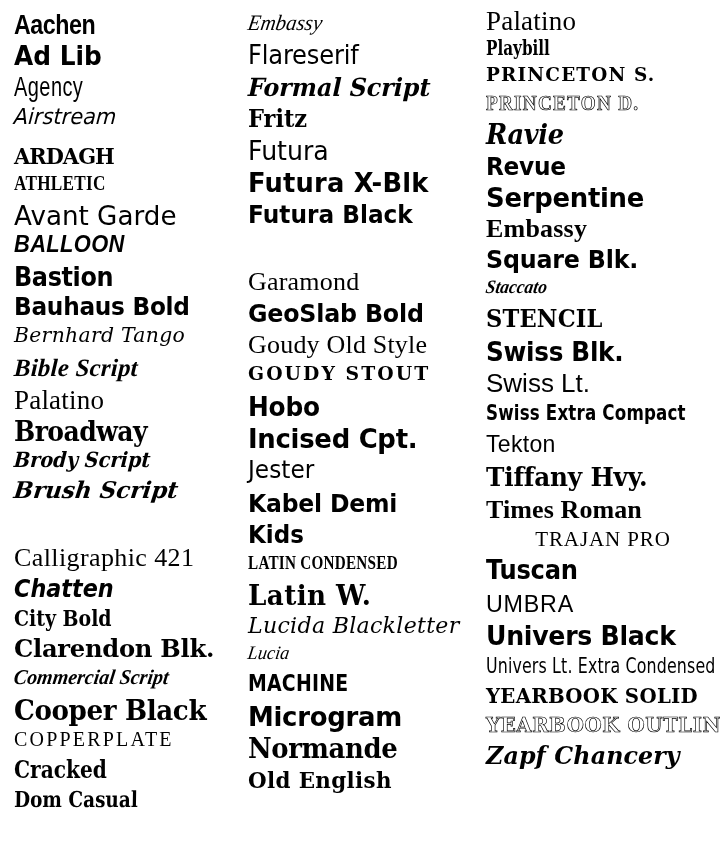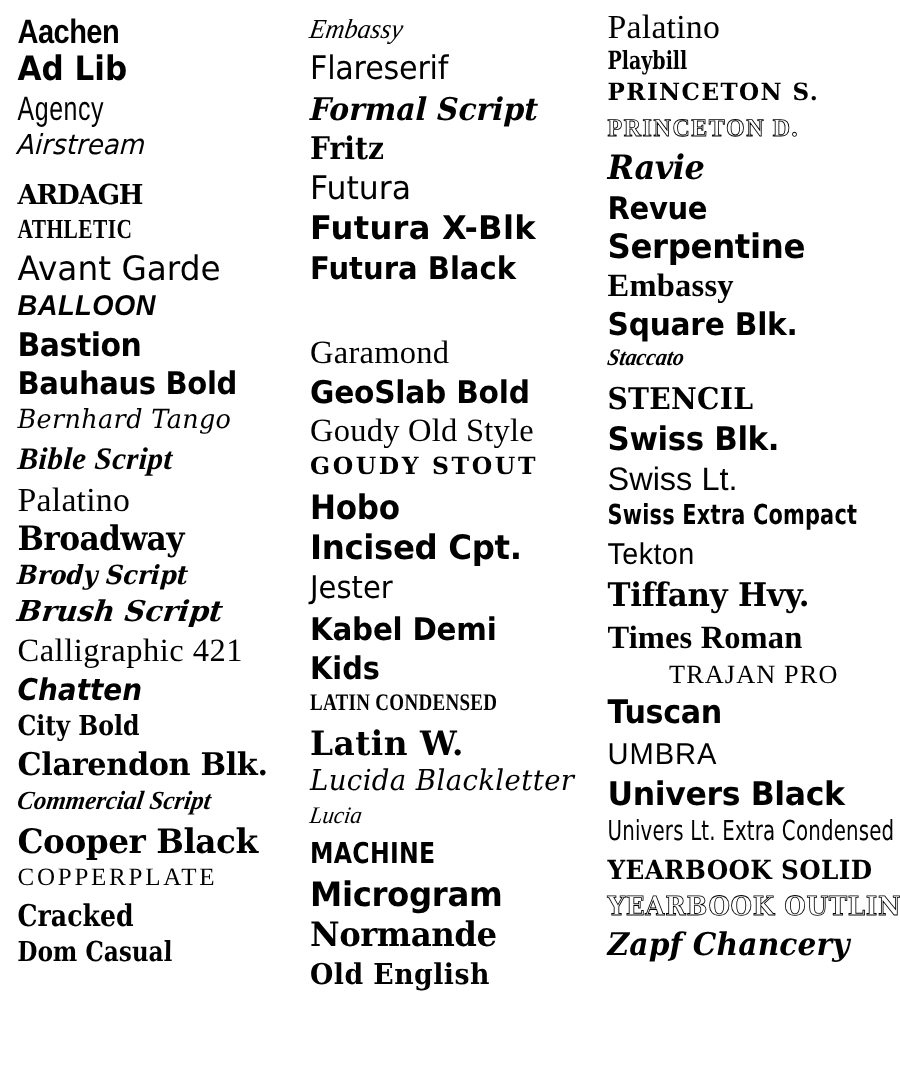--- a/index.html
+++ b/index.html
@@ -58,21 +58,21 @@
   .s-avantgarde  { font-family:"DejaVu Sans",sans-serif; font-weight:normal; font-size:27px; letter-spacing:0px; transform:scaleX(0.97); transform-origin:left center; }
   .s-balloon     { font-family:"Liberation Sans",sans-serif; font-weight:bold; font-style:italic; font-size:23px; letter-spacing:0.4px; transform:scaleX(0.95); transform-origin:left center; }
   .s-bastion     { font-family:"DejaVu Sans",sans-serif; font-weight:bold; font-size:26px; letter-spacing:-0.4px; transform:scaleX(0.92); transform-origin:left center; }
   .s-bauhaus     { font-family:"DejaVu Sans",sans-serif; font-weight:bold; font-size:25px; letter-spacing:-0.3px; transform:scaleX(0.93); transform-origin:left center; }
   .s-bernhard    { font-family:"DejaVu Serif",serif; font-style:italic; font-weight:normal; font-size:21px; letter-spacing:0.3px; transform:scaleX(0.97); transform-origin:left center; }
   .s-biblescript { font-family:"Liberation Serif",serif; font-style:italic; font-weight:bold; font-size:25px; letter-spacing:0.2px; transform:skewX(-3deg); transform-origin:left center; }
   .s-bookman     { font-family:"Liberation Serif",serif; font-weight:normal; font-size:27px; letter-spacing:0.2px; }
   .s-broadway    { font-family:"DejaVu Serif",serif; font-weight:bold; font-size:27px; letter-spacing:-0.6px; transform:scaleX(0.93); transform-origin:left center; }
   .s-brodyscript { font-family:"DejaVu Serif",serif; font-weight:bold; font-style:italic; font-size:21px; transform:skewX(-4deg) scaleX(0.92); transform-origin:left center; }
   .s-brushscript { font-family:"DejaVu Serif",serif; font-weight:bold; font-style:italic; font-size:23px; transform:skewX(-7deg); transform-origin:left center; }
-  .s-calligraphic{ font-family:"Liberation Serif",serif; font-weight:normal; font-size:26px; letter-spacing:0.4px; }
+  .s-calligraphic{ font-family:"Liberation Serif",serif; font-weight:normal; font-size:26px; letter-spacing:0.4px;margin-top:37px; }
   .s-chatten     { font-family:"DejaVu Sans",sans-serif; font-weight:bold; font-style:italic; font-size:24px; transform:scaleX(0.93); transform-origin:left center; }
   .s-citybold    { font-family:"DejaVu Serif",serif; font-weight:bold; font-size:22px; transform:scaleX(0.86); transform-origin:left center; }
   .s-clarendon   { font-family:"DejaVu Serif",serif; font-weight:bold; font-size:25px; letter-spacing:-0.3px; transform:scaleX(0.97); transform-origin:left center; }
   .s-commercial  { font-family:"Liberation Serif",serif; font-style:italic; font-weight:bold; font-size:21px; transform:skewX(-8deg) scaleX(0.95); transform-origin:left center; }
   .s-cooperblack { font-family:"DejaVu Serif",serif; font-weight:bold; font-size:27px; letter-spacing:-0.4px; transform:scaleX(0.97); transform-origin:left center; }
   .s-copperplate { font-family:"Liberation Serif",serif; font-weight:normal; font-size:20px; letter-spacing:2.2px; }
   .s-cracked     { font-family:"DejaVu Serif",serif; font-weight:bold; font-size:24px; transform:scaleX(0.84); transform-origin:left center; }
   .s-domcasual   { font-family:"DejaVu Serif",serif; font-weight:bold; font-size:22px; transform:scaleX(0.84) skewX(-1deg); transform-origin:left center; }
 
   .s-embassy     { font-family:"Liberation Serif",serif; font-style:italic; font-weight:normal; font-size:22px; transform:skewX(-9deg) scaleX(0.95); transform-origin:left center; }

